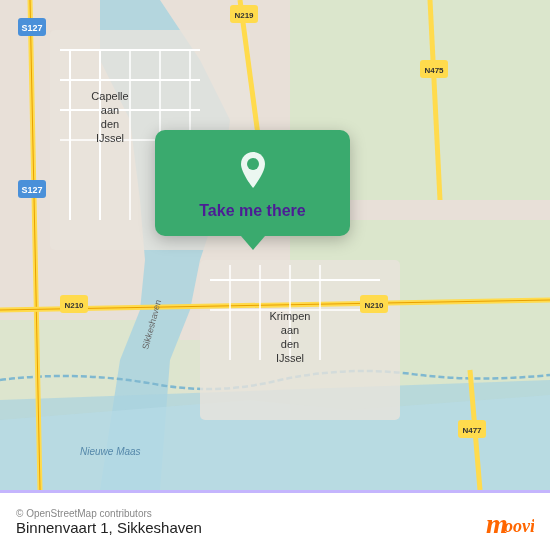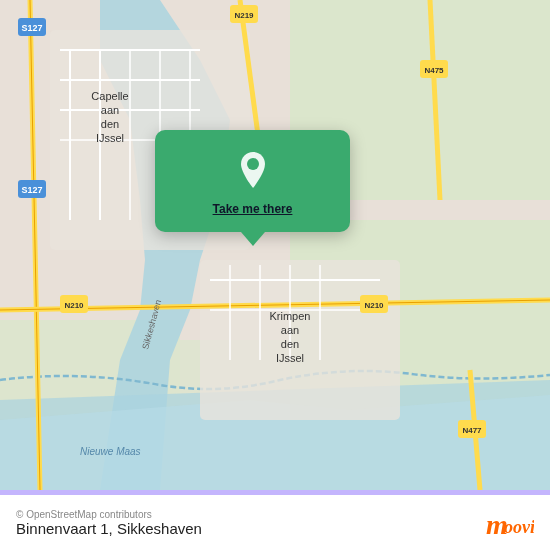--- a/index.html
+++ b/index.html
@@ -56,33 +56,32 @@
       border-top: 14px solid #3aaa6e;
     }
 
     .pin-icon {
       width: 44px;
       height: 44px;
       margin-bottom: 10px;
     }
 
     .popup-label {
-      color: #0f172a;
-      font-size: 12px;
+      color: #4c1d95;
+      font-size: 16px;
       font-weight: 600;
       white-space: nowrap;
-      text-decoration: underline;
     }
 
     
     #footer {
       width: 550px;
       height: 60px;
       background: white;
-      border-top: 5px solid #c4b5fd;
+      border-top: 3px solid #c4b5fd;
       display: flex;
       align-items: center;
       justify-content: space-between;
       padding: 0 16px;
     }
 
     #footer-left {
       display: flex;
       flex-direction: column;
     }

